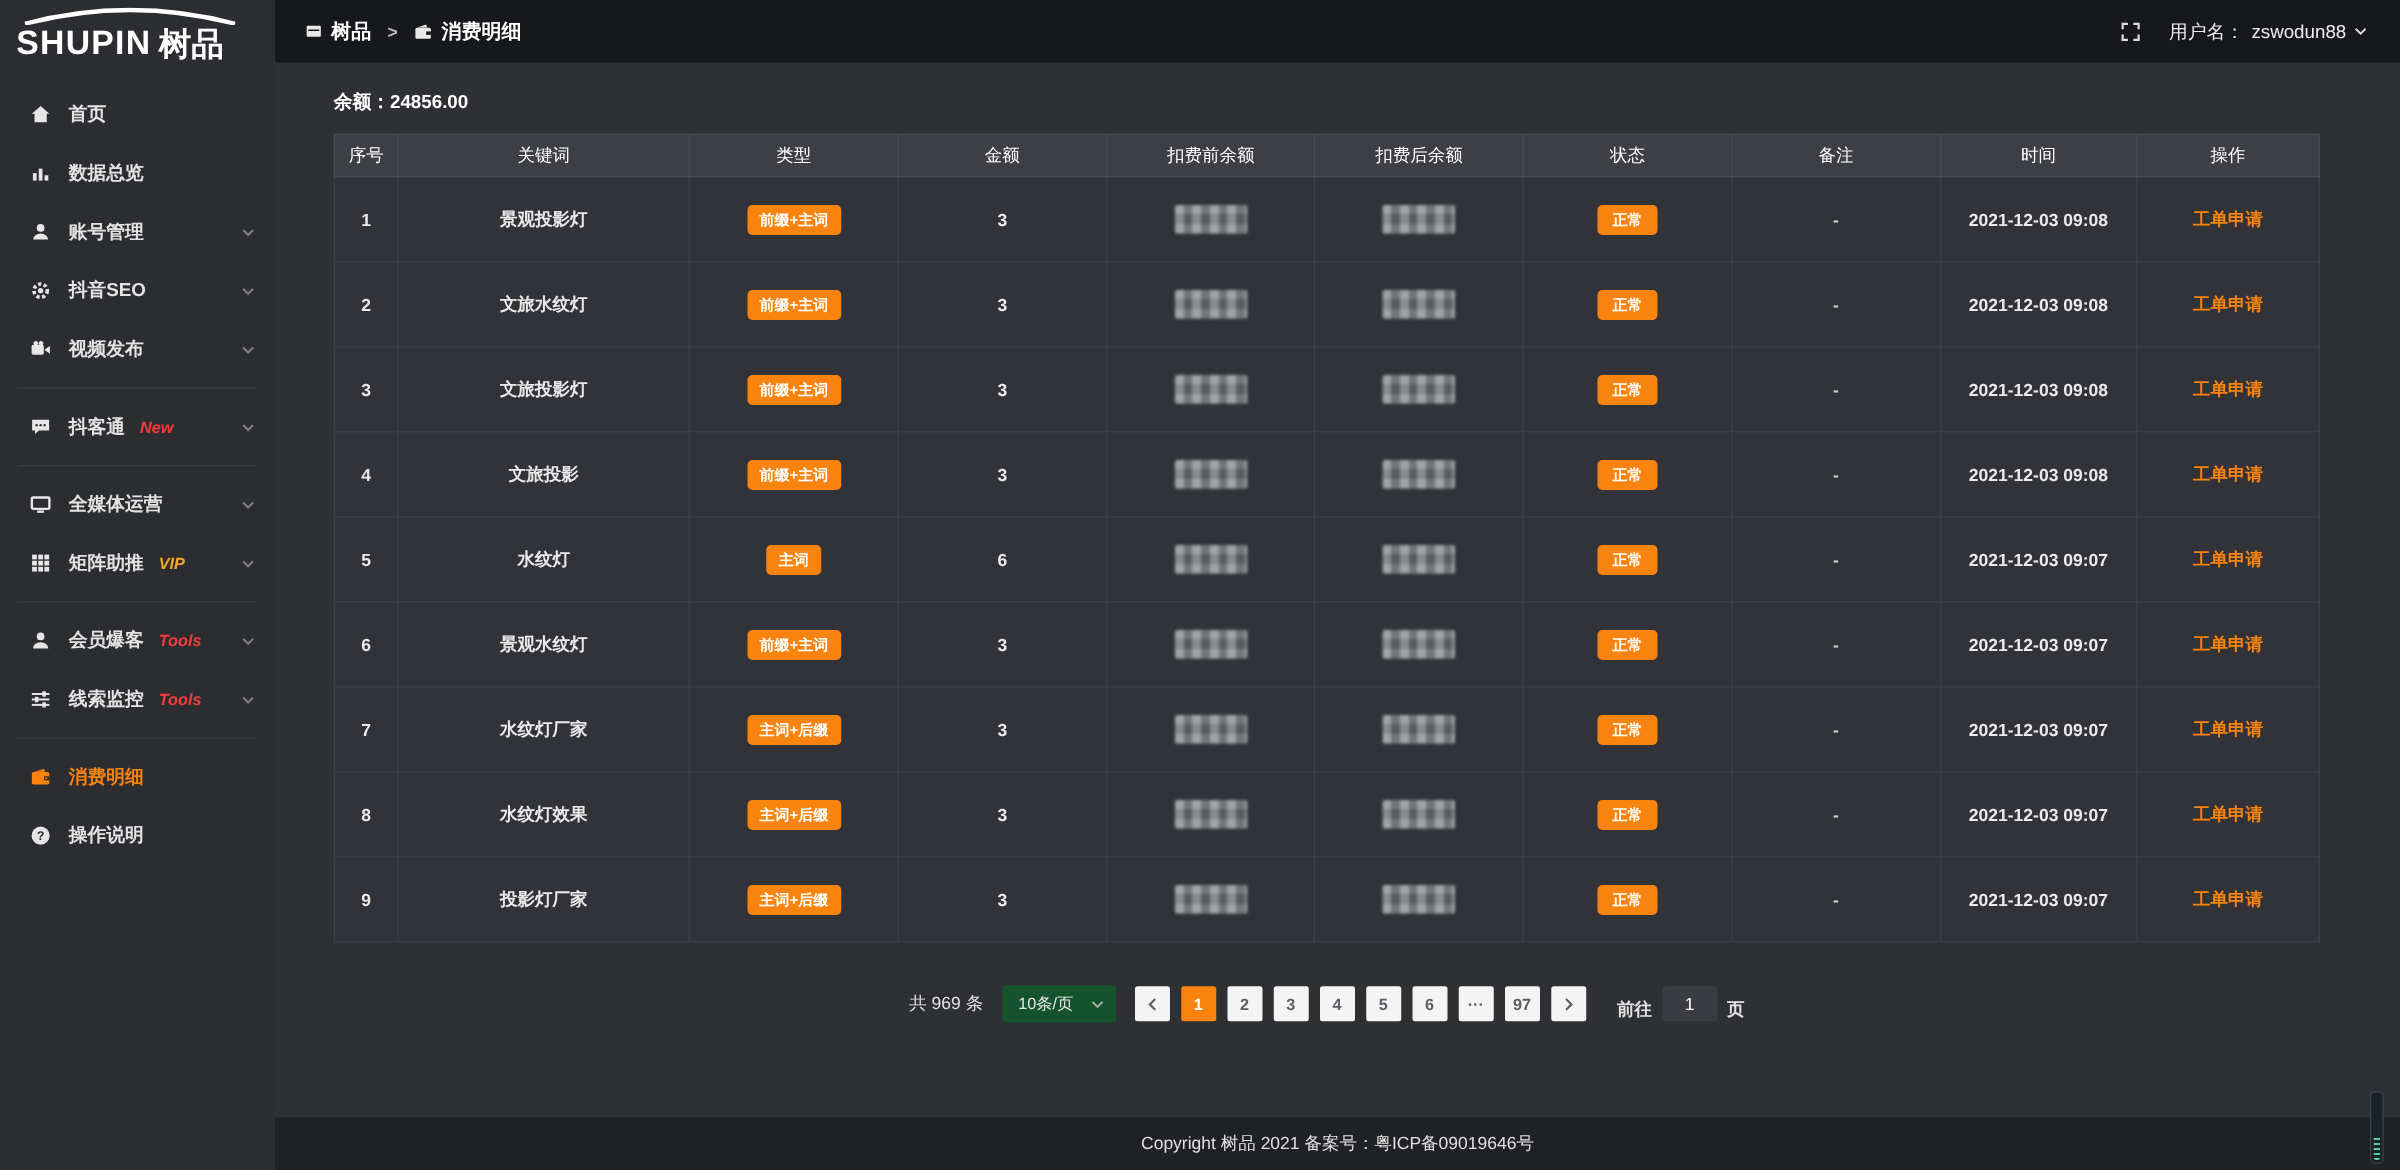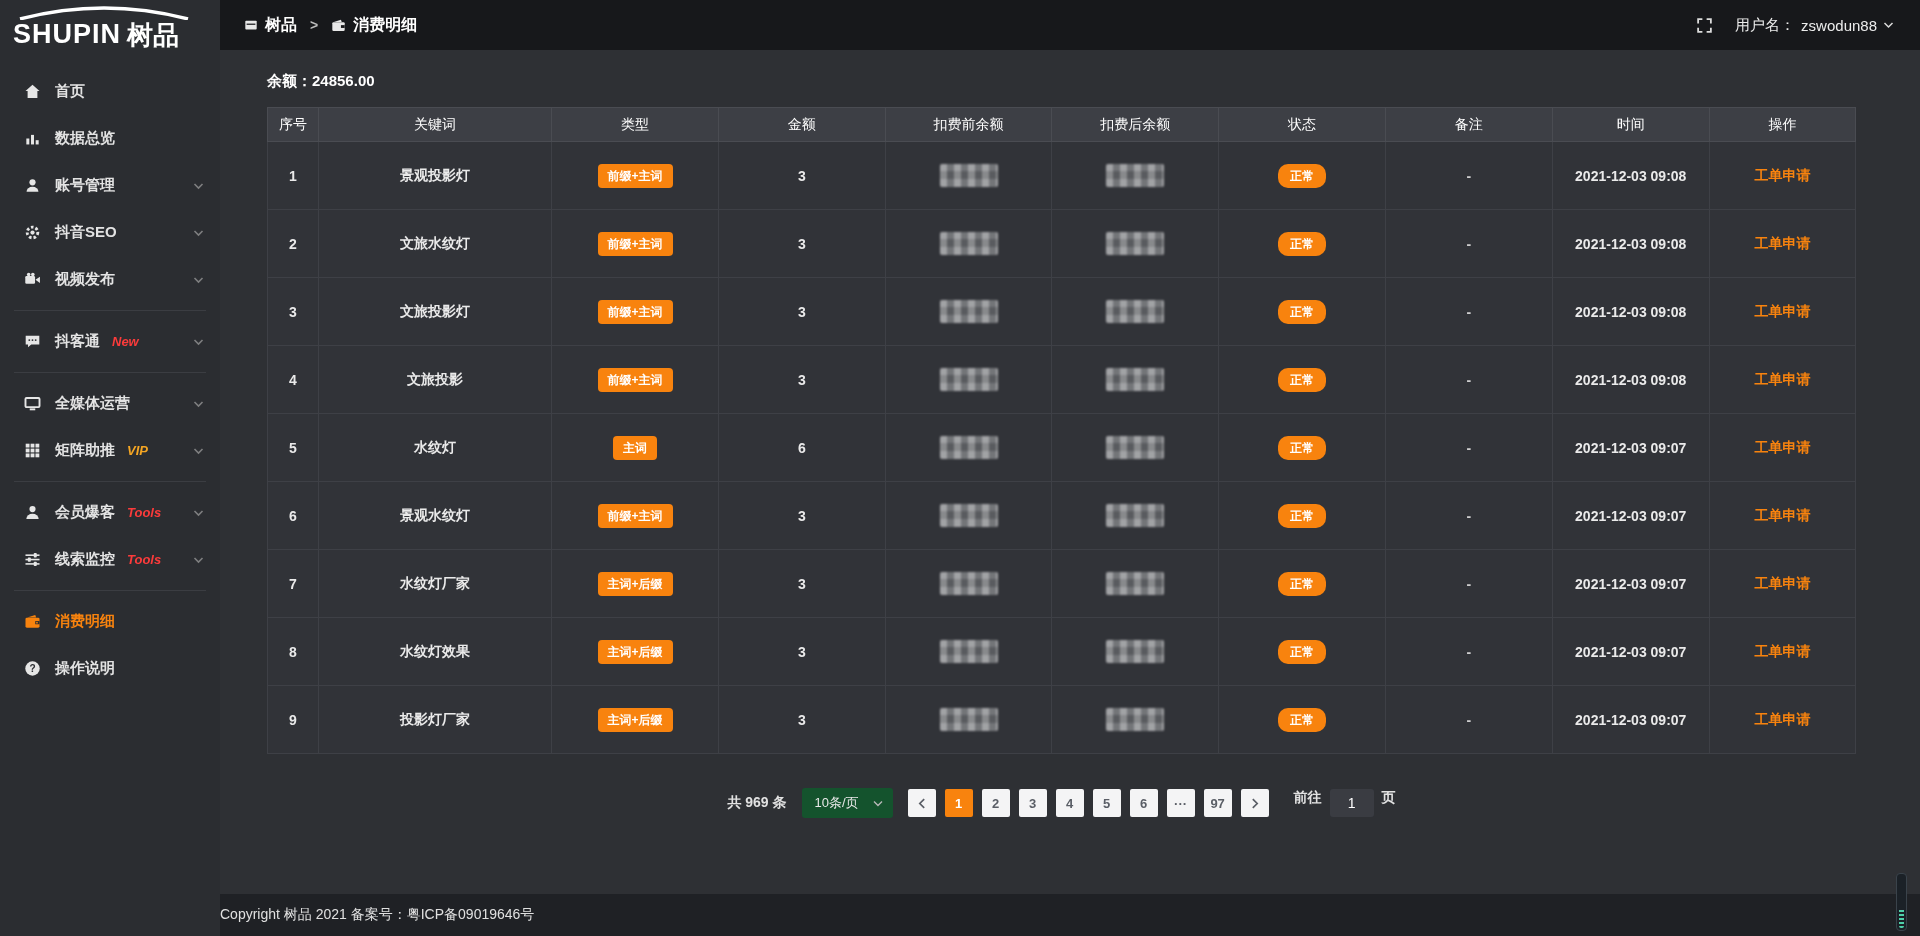--- a/index.html
+++ b/index.html
@@ -37,44 +37,44 @@
   
   .content { position:absolute; left:220px; right:0; top:50px; bottom:42px; padding:20px 64px 0 47px; }
   .balance { font-size:15px; font-weight:700; color:#fff; margin:2px 0 16px 0; }
   table { width:100%; border-collapse:collapse; table-layout:fixed; }
   thead th { background:#3d3f45; height:34px; font-size:14px; font-weight:400; color:#fff;
     border:1px solid #4a4c52; text-align:center; }
   tbody td { background:#313338; height:68px; font-size:14px; font-weight:600; color:#eaeaea;
     border:1px solid #3e4046; text-align:center; }
   .type-badge, .status-badge { display:inline-block; background:#f8830e; color:#fff; font-size:12px;
     font-weight:700; padding:6px 10px; border-radius:4px; line-height:1; }
-  .status-badge { padding:6px 12px;border-radius:10px; }
+  .status-badge { padding:6px 12px; }
   .remark { color:#cfcfcf; }
   .action-link { color:#f8830e; cursor:pointer; font-weight:600; }
   .blur-block { width:58px; height:23px; margin:0 auto; border-radius:2px; background-color:#8b8d90;
     background-image:
       repeating-linear-gradient(90deg, rgba(255,255,255,.30) 0 7px, rgba(55,57,62,.28) 7px 14px),
       repeating-linear-gradient(0deg, rgba(255,255,255,.20) 0 8px, rgba(40,42,46,.22) 8px 16px);
     filter:blur(1.2px); opacity:.8; }
   
   .pagination { margin-top:34px; display:flex; align-items:center; justify-content:center; gap:9px;
     font-size:14px; color:#e2e2e2; }
-  .pg-total { margin-right:6px; font-weight:700; }
+  .pg-total { margin-right:6px; font-weight:400; }
   .pg-size { display:flex; align-items:center; gap:14px; background:#14532d; border-radius:3px;
     height:30px; padding:0 10px 0 13px; font-size:13px; color:#e8e8e8; cursor:pointer; margin-right:6px; }
   .pg-btn { min-width:28px; height:28px; padding:0 4px; background:#f4f4f5; border:none; border-radius:2px;
     display:flex; align-items:center; justify-content:center; color:#5a5e66; font-size:13px;
     font-weight:700; cursor:pointer; font-family:inherit; }
   .pg-btn.active { background:#f8830e; color:#fff; }
-  .pg-goto { display:flex; align-items:flex-start; gap:8px; margin-left:16px; font-weight:600; }
+  .pg-goto { display:flex; align-items:flex-end; gap:8px; margin-left:16px; font-weight:600; }
   .pg-input { width:44px; height:28px; background:#3a3c42; border:none; border-radius:3px;
     color:#fff; text-align:center; font-size:14px; font-family:inherit; }
   
   .footer { position:absolute; left:220px; right:0; bottom:0; height:42px; background:#1f2125;
-    display:flex; align-items:center; font-size:14px; color:#e0e0e0; z-index:2; }
+    display:flex; align-items:center; justify-content:center; font-size:14px; color:#e0e0e0; z-index:2; }
   .scroll-widget { position:absolute; right:13px; bottom:5px; width:11px; height:58px; z-index:4;
     background:#1b2127; border:1px solid #3a434b; border-radius:4px; overflow:hidden; }
   .scroll-widget .stripes { position:absolute; left:2px; right:2px; bottom:2px; height:20px;
     background:repeating-linear-gradient(0deg,#4fd0a9 0 2px, #1b2127 2px 4px); border-radius:2px; }
   svg { display:block; }
 </style>
 </head>
 <body>
 
 <div class="sidebar">

